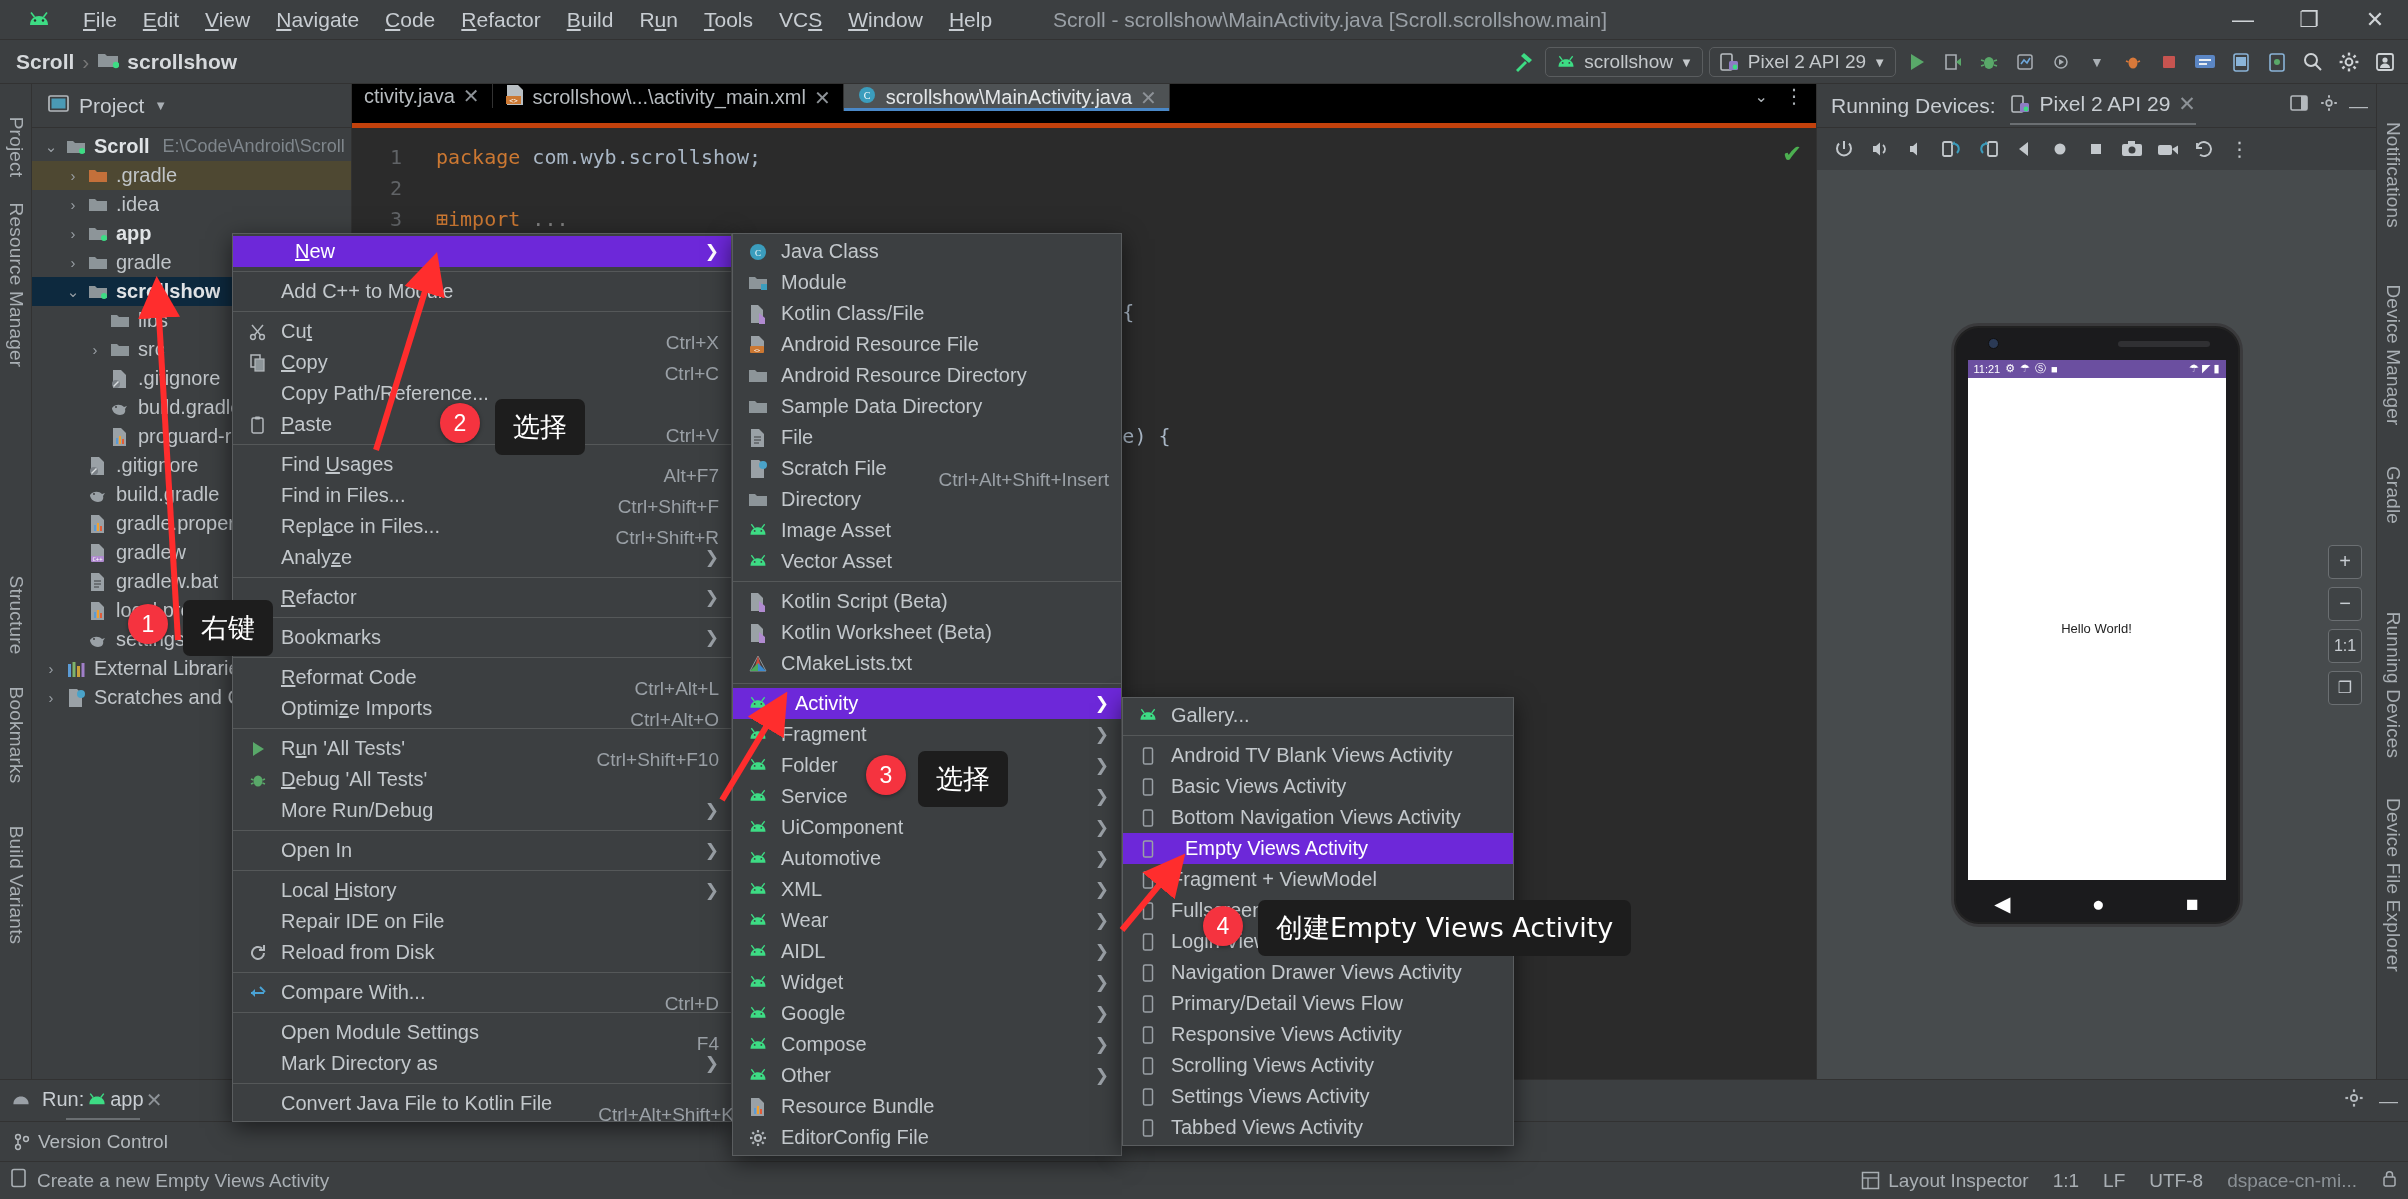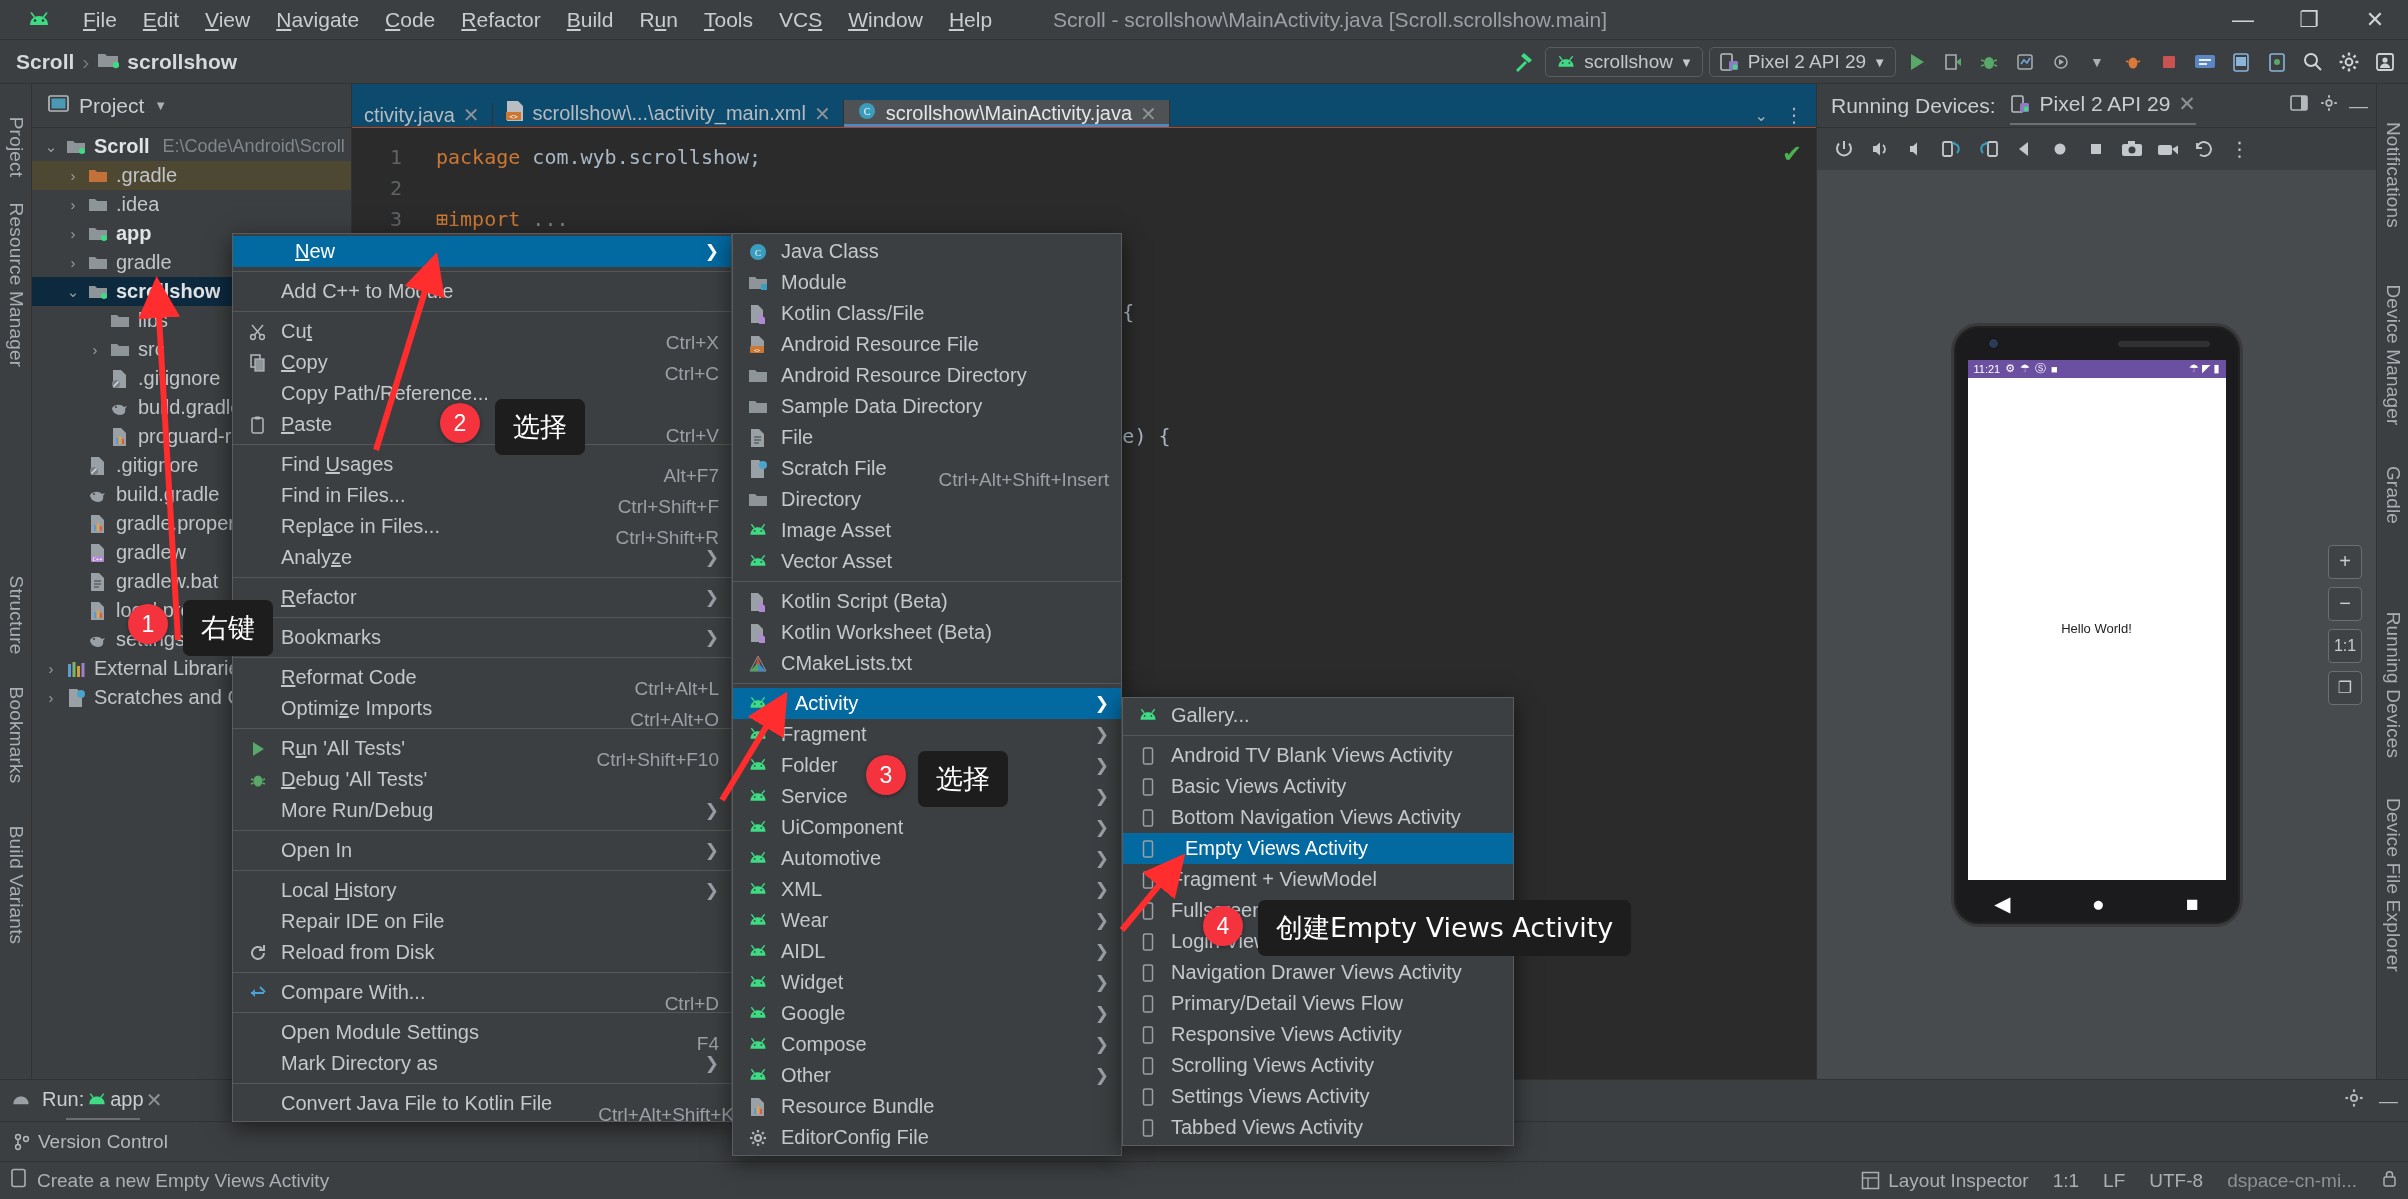--- a/index.html
+++ b/index.html
@@ -59,21 +59,21 @@
   .trow{ height:29px; display:flex; align-items:center; gap:6px; padding-right:4px; white-space:nowrap; color:#c0c5c9;}
   .trow.sel{ background:#0d293e; color:#ffffff; }
   .trow.hl{ background:#4e4832; }
   .arrow{ width:18px; text-align:center; color:#9aa0a6; font-size:15px; flex:none;}
   .tlabel{ overflow:hidden; text-overflow:clip; }
   .tlabel.b{ font-weight:bold; color:#e0e3e6; }
   .tpath{ color:#7f868c; font-size:18px; margin-left:7px;}
 
   
   .editorCol{ flex:1; display:flex; flex-direction:column; min-width:0; background:#2b2b2b;}
-  .tabs{ height:44px; background:#0c4a6e; display:flex; align-items:flex-end; border-bottom:1px solid #c2410c; }
+  .tabs{ height:44px; background:#000000; display:flex; align-items:flex-start; border-bottom:5px solid #c2410c; }
   .tab{ display:flex; align-items:center; gap:8px; padding:0 12px; font-size:20px; color:#b6bbbf; border-right:1px solid #323232; position:relative;}
   .tab.active{ background:#4e5254; color:#e3e6e8; }
   .tab.active:after{ content:""; position:absolute; left:0; right:0; bottom:0; height:3px; background:#4a88c7; }
   .tab .x{ color:#8d9297; font-size:20px; }
   .tabsRight{ margin-left:auto; display:flex; align-items:center; gap:4px; padding:0 12px; color:#a9afb4;}
   .code{ flex:1; position:relative; background:#2b2b2b; overflow:hidden; display:flex;}
   .gutter{ width:62px; text-align:right; padding:14px 12px 0 0; color:#606366; font-family:"DejaVu Sans Mono", monospace; font-size:20px; line-height:31px; flex:none;}
   .codetext{ flex:1; padding:14px 0 0 22px; font-family:"DejaVu Sans Mono", monospace; font-size:20px; line-height:31px; white-space:pre; color:#a9b7c6;}
   .kw{ color:#cc7832; } .fld{color:#9876aa; font-style:italic;} .cm{color:#808080;}
   .okmark{ position:absolute; right:14px; top:12px; color:#4caf50; font-size:24px;}
@@ -117,21 +117,21 @@
 
   
   .menu{
     position:absolute; background:#3c3f41; border:1px solid #5a5d5f;
     box-shadow:0 6px 22px rgba(0,0,0,.55); z-index:50; padding:2px 0;
   }
   .menu .row{
     height:31px; display:flex; align-items:center; padding:0 12px 0 12px;
     font-size:20px; color:#c3c8cc; white-space:nowrap; gap:10px;
   }
-  .menu .row.sel{ background:#0369a1; color:#ffffff;gap:24px; }
+  .menu .row.sel{ background:#6d28d9; color:#ffffff;gap:24px; }
   .menu .row .ico{ width:26px; display:flex; align-items:center; justify-content:center; flex:none;}
   .menu .row .lbl{ flex:1; }
   .menu .row .acc{ color:#9aa0a6; font-size:19px; margin-left:36px;margin-top:22px;}
   .menu .row .chev{ margin-left:26px; color:#9aa0a6; font-size:17px;}
   .menu .row.sel .chev{ color:#fff; }
   .menu .sepline{ height:1px; background:#555859; margin:4px 0; }
   .menu .row u{ text-decoration:underline; }
 
   #menu1{ left:232px; top:233px; width:500px; }
   #menu2{ left:732px; top:233px; width:390px; }

